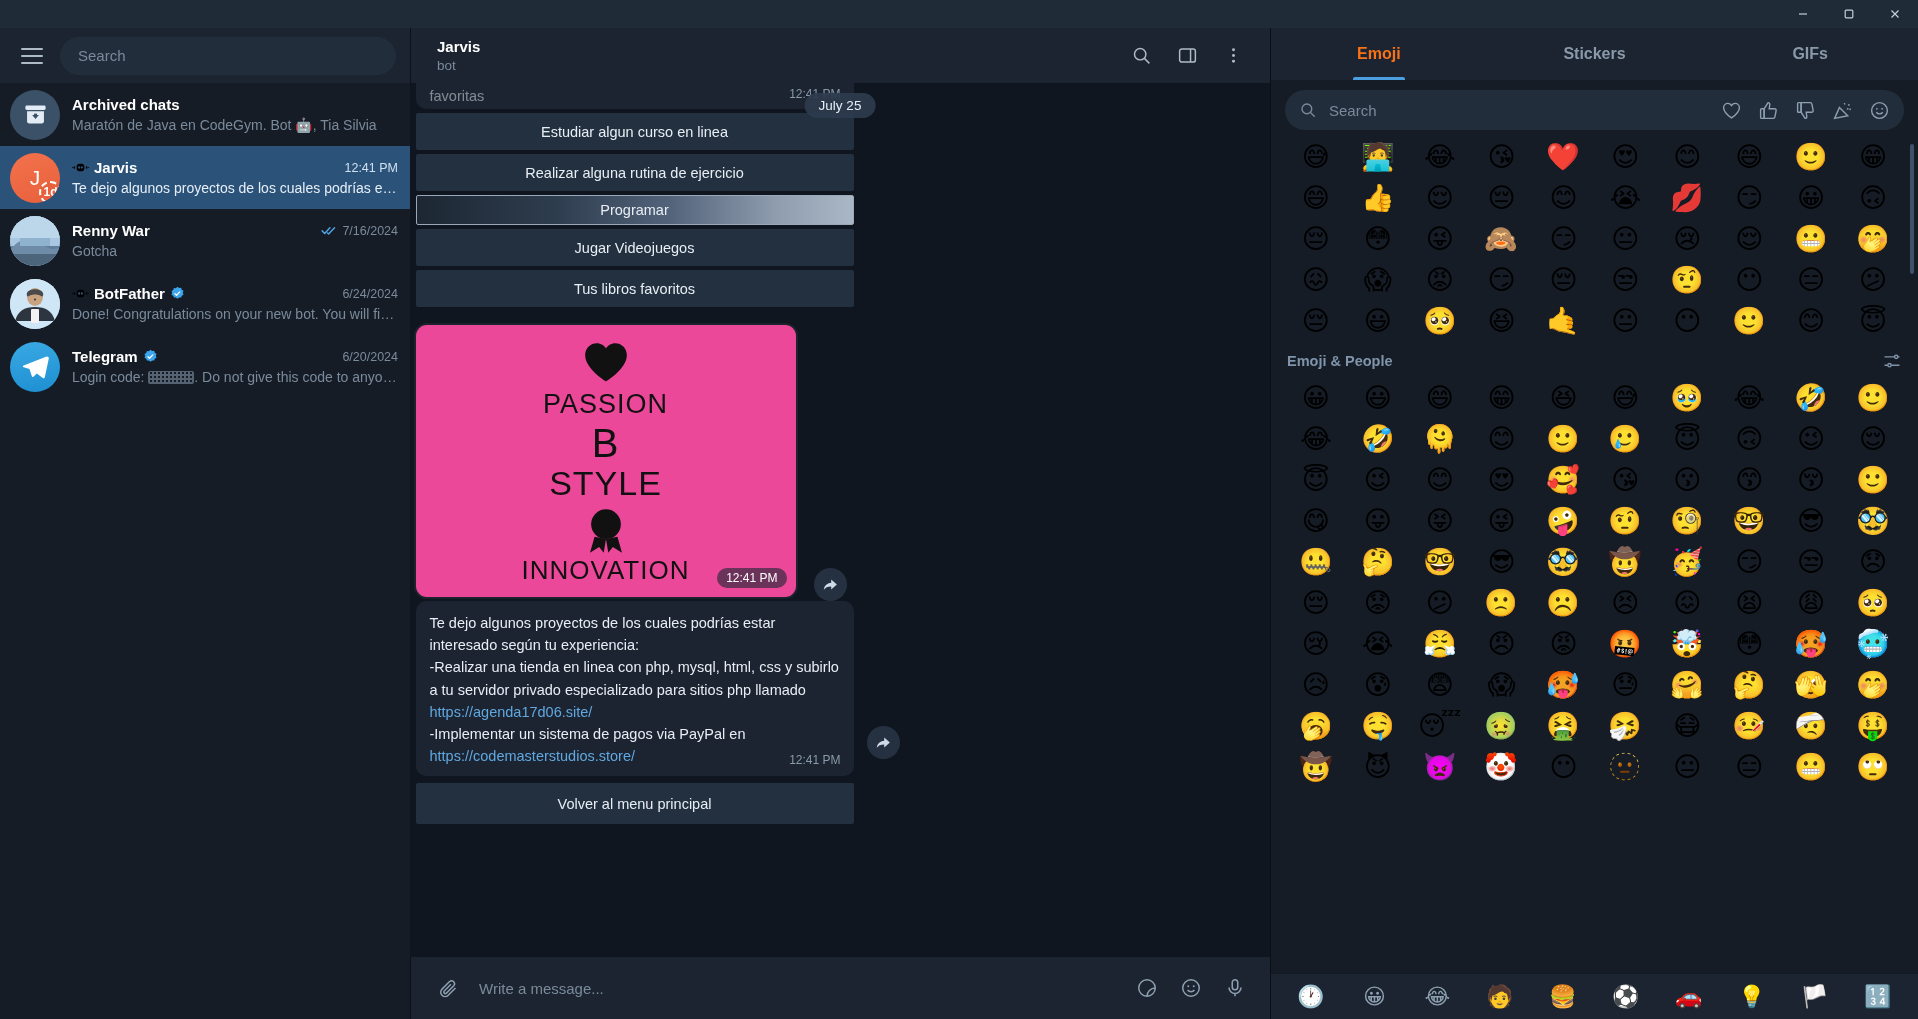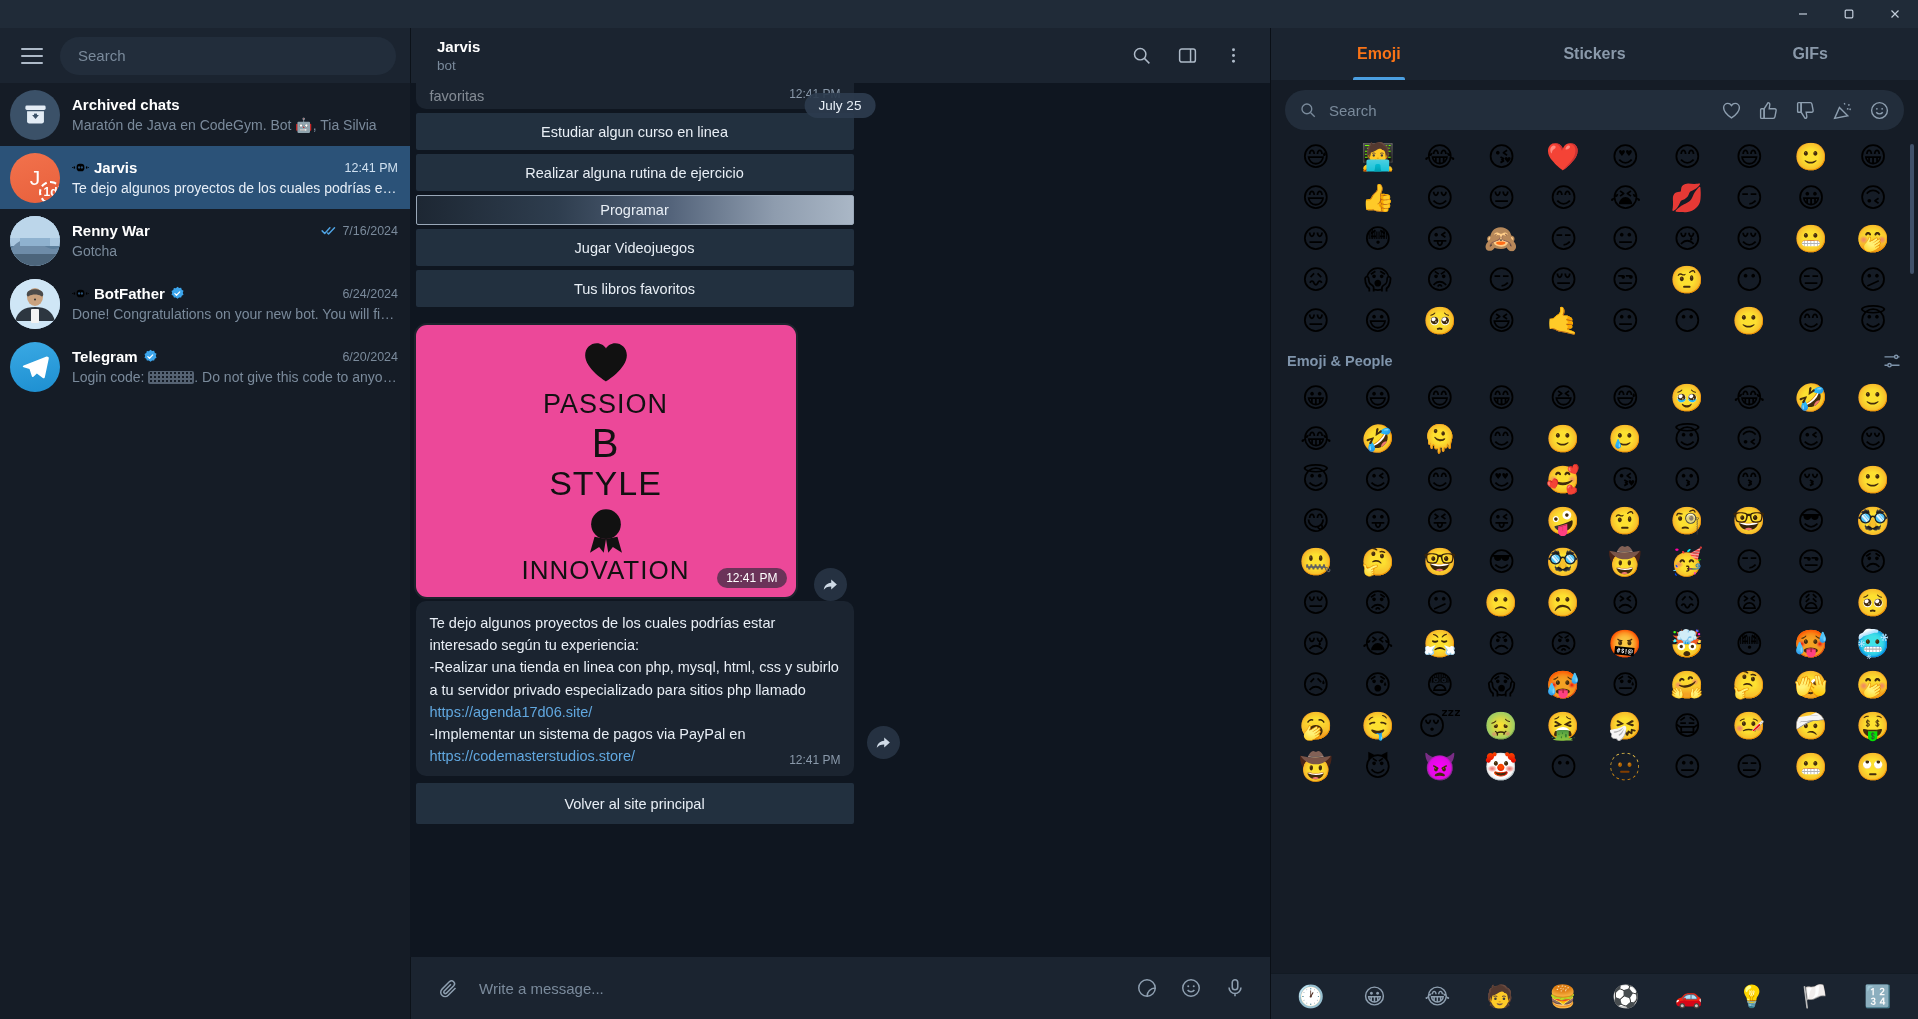--- a/index.html
+++ b/index.html
@@ -464,21 +464,21 @@
             </div>
             <div class="fwd-btn fwd-text">
               <svg width="17" height="17" viewBox="0 0 24 24" fill="currentColor">
                 <path d="M13 5l8 7-8 7v-4.2c-5 0-8.4 1.6-10.5 4.7.8-5.8 4-9.4 10.5-10.1V5z"></path>
                 </svg>
             </div>
           </div>
 
           <div class="kb-row" style="margin-top:7px;">
             <div class="kb-btn" style="height:41px;">
-              <span>Volver al site principal</span>
+              <span>Volver al menu principal</span>
             </div>
           </div>
         </div>
       </div>
 
       <div class="composer">
         <div class="comp-icon">
           <svg width="21" height="21" viewBox="0 0 24 24" fill="none" stroke="currentColor" stroke-width="1.7">
             <path d="M20 11.5l-8.3 8.3a5 5 0 01-7.1-7.1l8.6-8.6a3.4 3.4 0 014.8 4.8l-8.6 8.6a1.8 1.8 0 01-2.5-2.5l7.9-7.9"></path>
             </svg>

